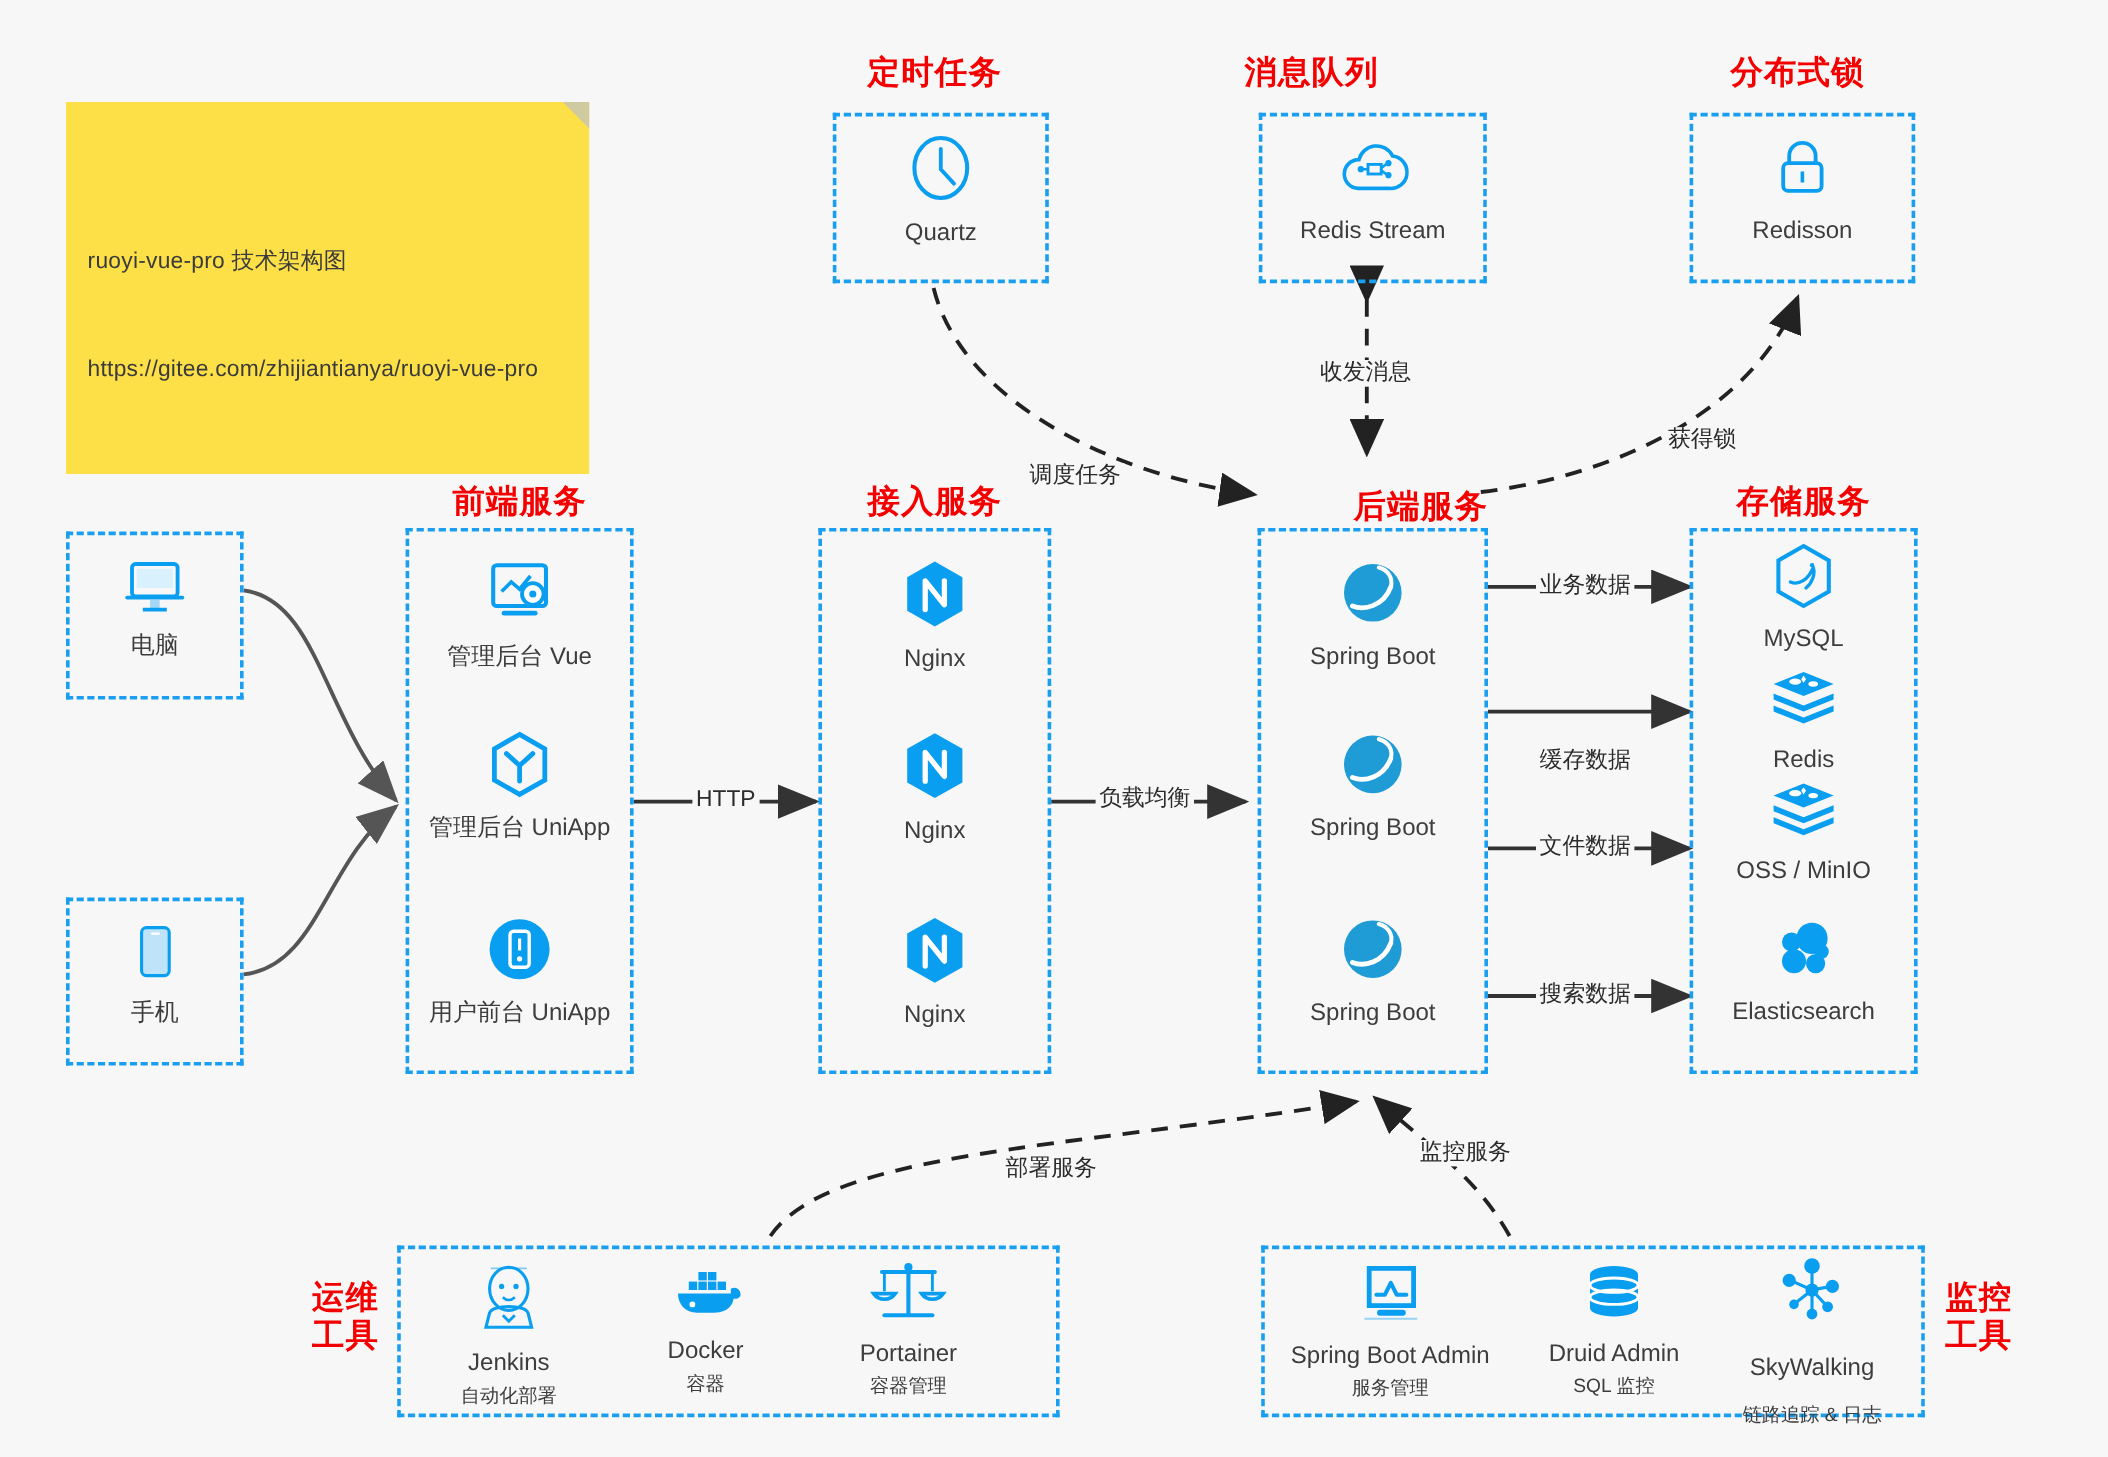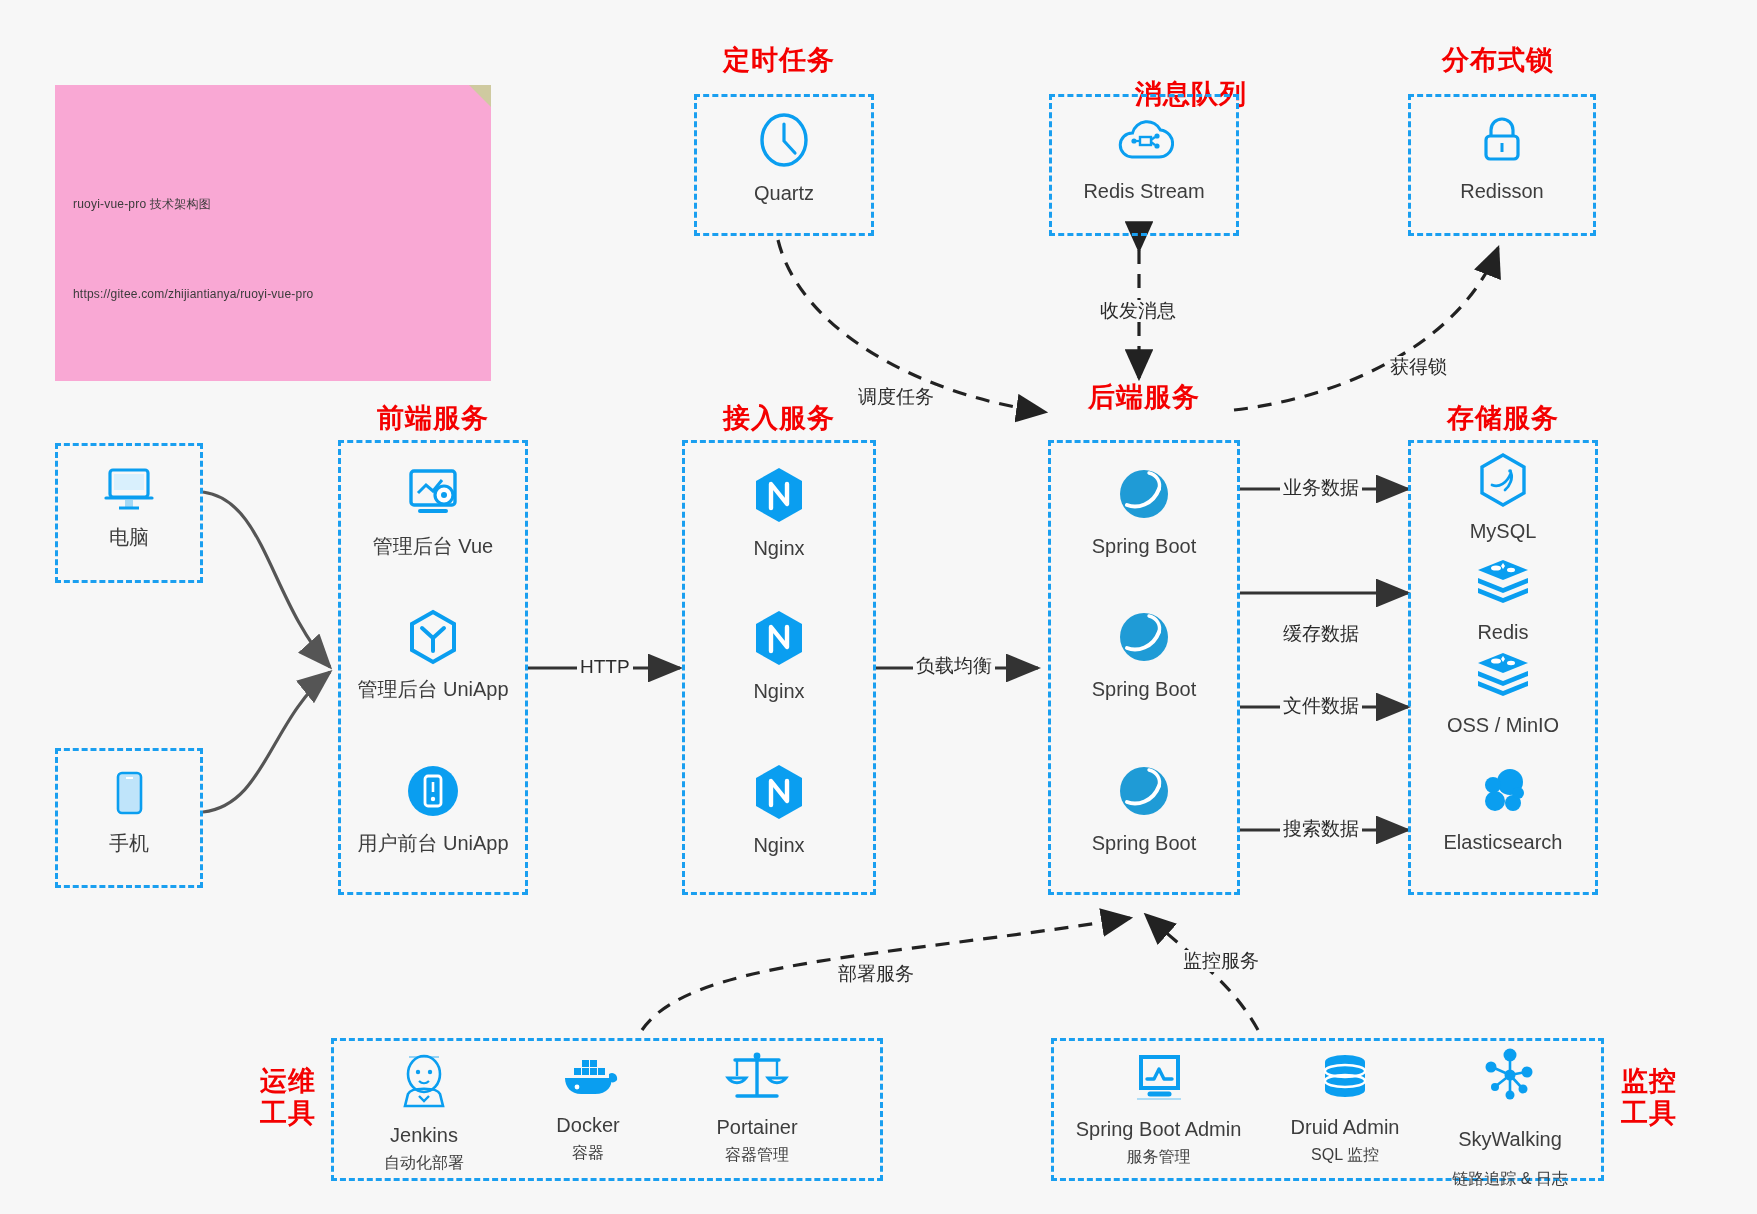--- a/index.html
+++ b/index.html
@@ -13,25 +13,25 @@
   #canvas {
     position: relative;
     width: 1757px;
     height: 1214px;
     background: #f7f7f7;
     overflow: hidden;
   }
   
   .note {
     position: absolute;
-    background: #f9a8d4;
+    background: #fde047;
     color: #3b3b3b;
-    font-size: 12px;
+    font-size: 19px;
     line-height: 30px;
-    padding: 14px 18px 12px 18px;
+    padding: 28px 18px 12px 18px;
     white-space: pre;
     letter-spacing: .2px;
   }
   .note .fold {
     position: absolute;
     right: 0;
     top: 0;
     width: 0;
     height: 0;
     border-left: 22px solid transparent;
@@ -154,21 +154,21 @@
   <div class="node" style="left:694px; top:110px; width:180px;">
     <span class="ic">
       <svg width="60" height="60" viewBox="0 0 60 60">
         <ellipse cx="30" cy="30" rx="22" ry="25" fill="none" stroke="#0a9ef0" stroke-width="3.4"></ellipse>
         <path d="M30,14 L30,31 L41,43" fill="none" stroke="#0a9ef0" stroke-width="3.2" stroke-linecap="round"></path>
       </svg>
     </span>
     <span class="lbl">Quartz</span>
   </div>
 
-  <div class="grp-title" style="left:1101px; top:42px; width:180px;margin-top:34px;">消息队列</div>
+  <div class="grp-title" style="left:1003px; top:42px; width:180px;">消息队列</div>
   <div class="box" style="left:1049px; top:94px; width:190px; height:142px;"></div>
   <div class="node" style="left:1049px; top:112px; width:190px;">
     <span class="ic">
       <svg width="60" height="56" viewBox="0 0 60 56">
         <path d="M18,45 a12,12 0 0 1 0.5,-24 a15,15 0 0 1 28,-3 a11,11 0 0 1 -3,27 z" fill="none" stroke="#0a9ef0" stroke-width="3"></path>
         <rect x="26" y="25" width="11" height="8" fill="none" stroke="#0a9ef0" stroke-width="2.4"></rect>
         <circle cx="20" cy="29" r="2.6" fill="#0a9ef0"></circle>
         <circle cx="43" cy="24" r="2.6" fill="#0a9ef0"></circle>
         <circle cx="43" cy="34" r="2.6" fill="#0a9ef0"></circle>
         <line x1="22" y1="29" x2="26" y2="29" stroke="#0a9ef0" stroke-width="2.2"></line>
@@ -281,21 +281,21 @@
   <div class="node" style="left:682px; top:762px; width:194px;">
     <span class="ic">
       <svg width="58" height="60" viewBox="0 0 58 60">
         <path d="M29,3 L52,16 L52,44 L29,57 L6,44 L6,16 Z" fill="#0a9ef0"></path>
         <path d="M21,43 L21,19 L37,39 L37,19" fill="none" stroke="#ffffff" stroke-width="4.4" stroke-linejoin="round" stroke-linecap="round"></path>
       </svg>
     </span>
     <span class="lbl">Nginx</span>
   </div>
 
-  <div class="grp-title" style="left:1048px; top:379px; width:192px;">后端服务</div>
+  <div class="grp-title" style="left:1048px; top:404px; width:192px;text-align:right;">后端服务</div>
   <div class="box" style="left:1048px; top:440px; width:192px; height:455px;"></div>
 
   <div class="node" style="left:1048px; top:465px; width:192px;">
     <span class="ic">
       <svg width="58" height="58" viewBox="0 0 58 58">
         <circle cx="29" cy="29" r="24" fill="#1f9bd6"></circle>
         <path d="M12,40 C22,44 38,40 44,24" fill="none" stroke="#ffffff" stroke-width="4" stroke-linecap="round"></path>
         <path d="M44,24 C46,17 42,10 34,8" fill="none" stroke="#ffffff" stroke-width="3.4" stroke-linecap="round"></path>
       </svg>
     </span>

